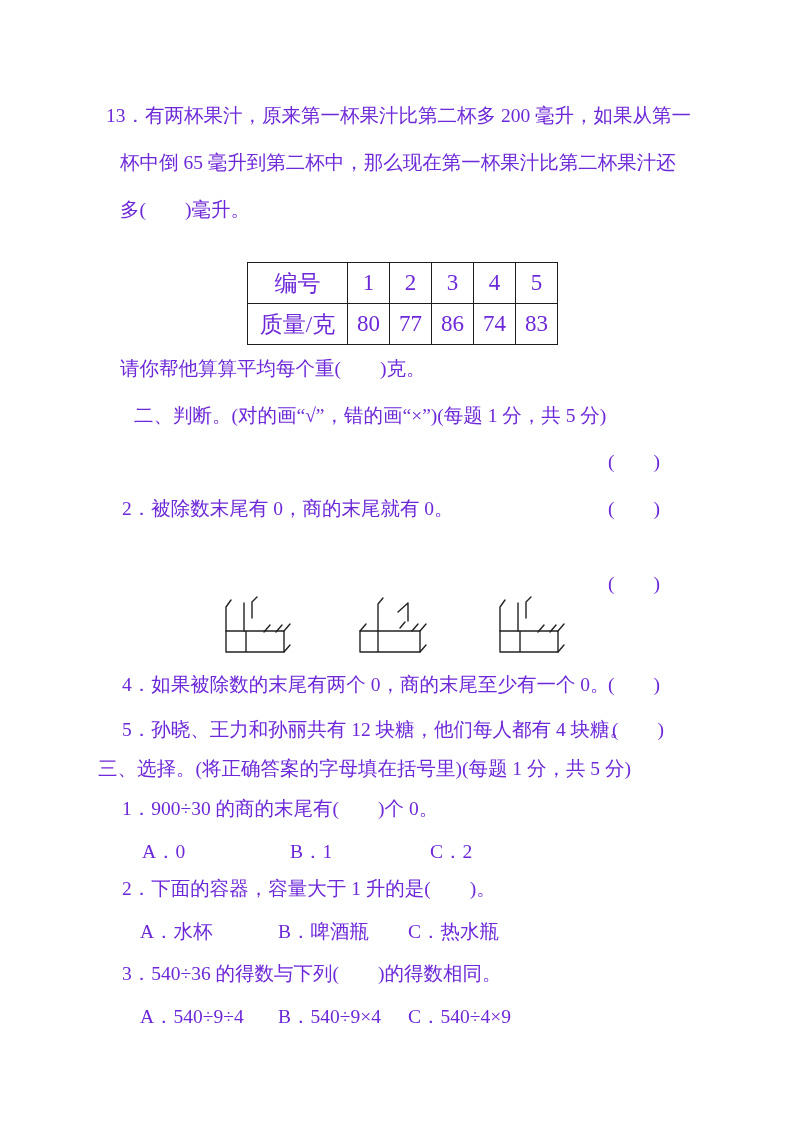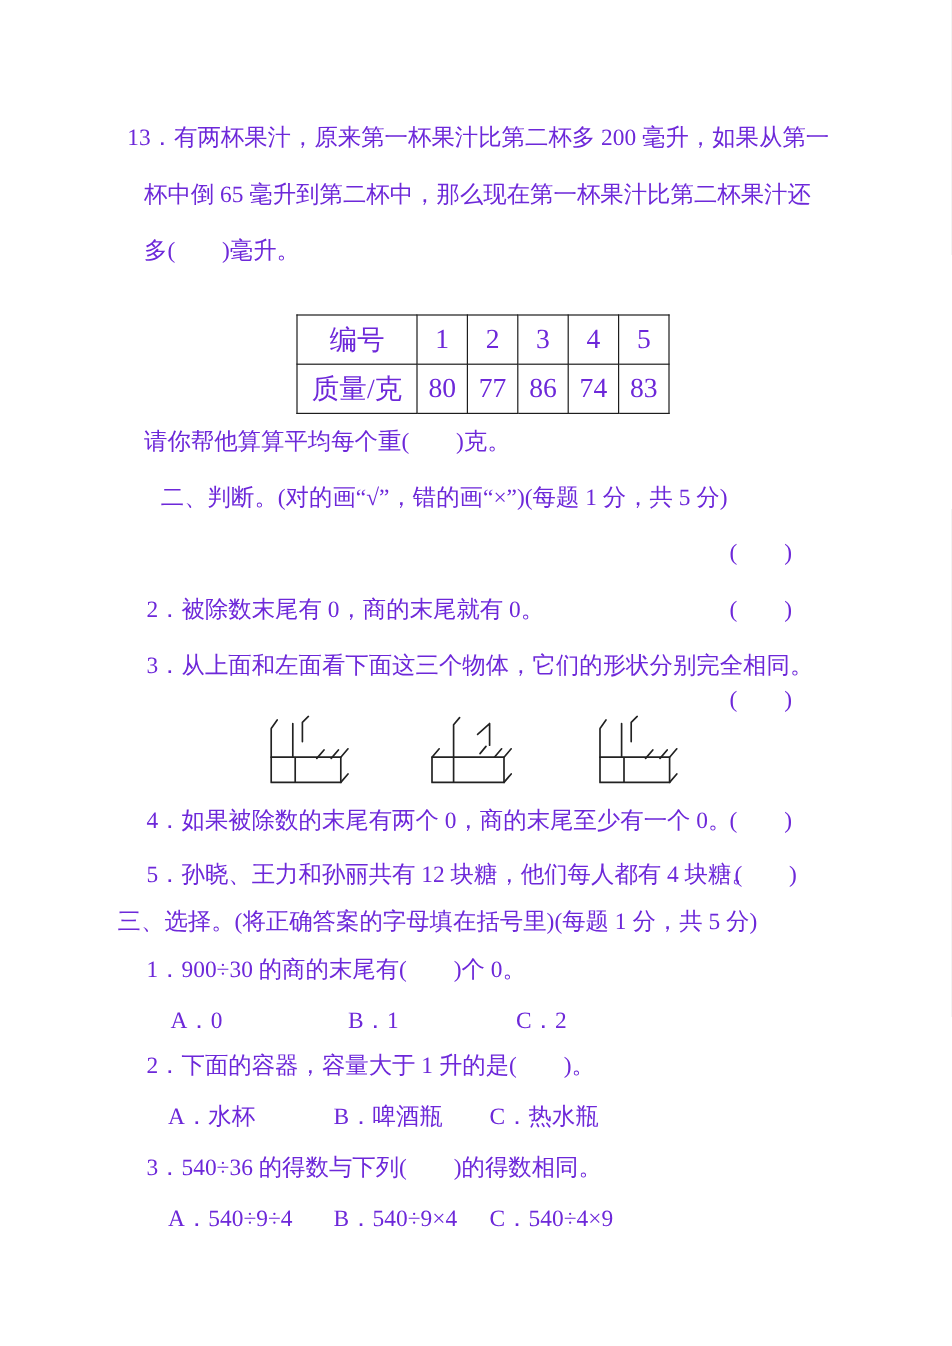--- a/index.html
+++ b/index.html
@@ -70,23 +70,20 @@
 
   <div class="txt" style="left:98px; top:404px;margin-left:36px;">二、判断。(对的画“√”，错的画“×”)(每题 1 分，共 5 分)</div>
 
   <div class="txt" style="left:608px; top:450px;">(　　)</div>
 
   <div class="txt" style="left:122px; top:497px;">
     <span class="num">2．</span><span>被除数末尾有 0，商的末尾就有 0。</span>
   </div>
   <div class="txt" style="left:608px; top:497px;">(　　)</div>
 
-  <div class="txt" style="left:122px; top:544px;">
-    <span class="num">3．</span><span>从上面和左面看下面这三个物体，它们的形状分别完全相同。</span>
-  </div>
   <div class="txt" style="left:608px; top:572px;">(　　)</div>
 
   <svg class="sketch" style="left:218px; top:596px;" width="78" height="62" viewBox="0 0 78 62">
     <path d="M8,35 H66 M8,56 H66 M8,35 V56 M66,35 V56 M28,35 V56"></path>
     <path d="M8,35 V11 M8,11 L13,4"></path>
     <path d="M26,35 V7 M34,22 V6 M34,6 L39,1"></path>
     <path d="M46,36 L52,29 M58,36 L64,29 M66,35 L72,28 M66,56 L72,49"></path>
   </svg>
   <svg class="sketch" style="left:352px; top:596px;" width="78" height="62" viewBox="0 0 78 62">
     <path d="M8,35 H68 M8,56 H68 M8,35 V56 M68,35 V56 M26,35 V56"></path>

